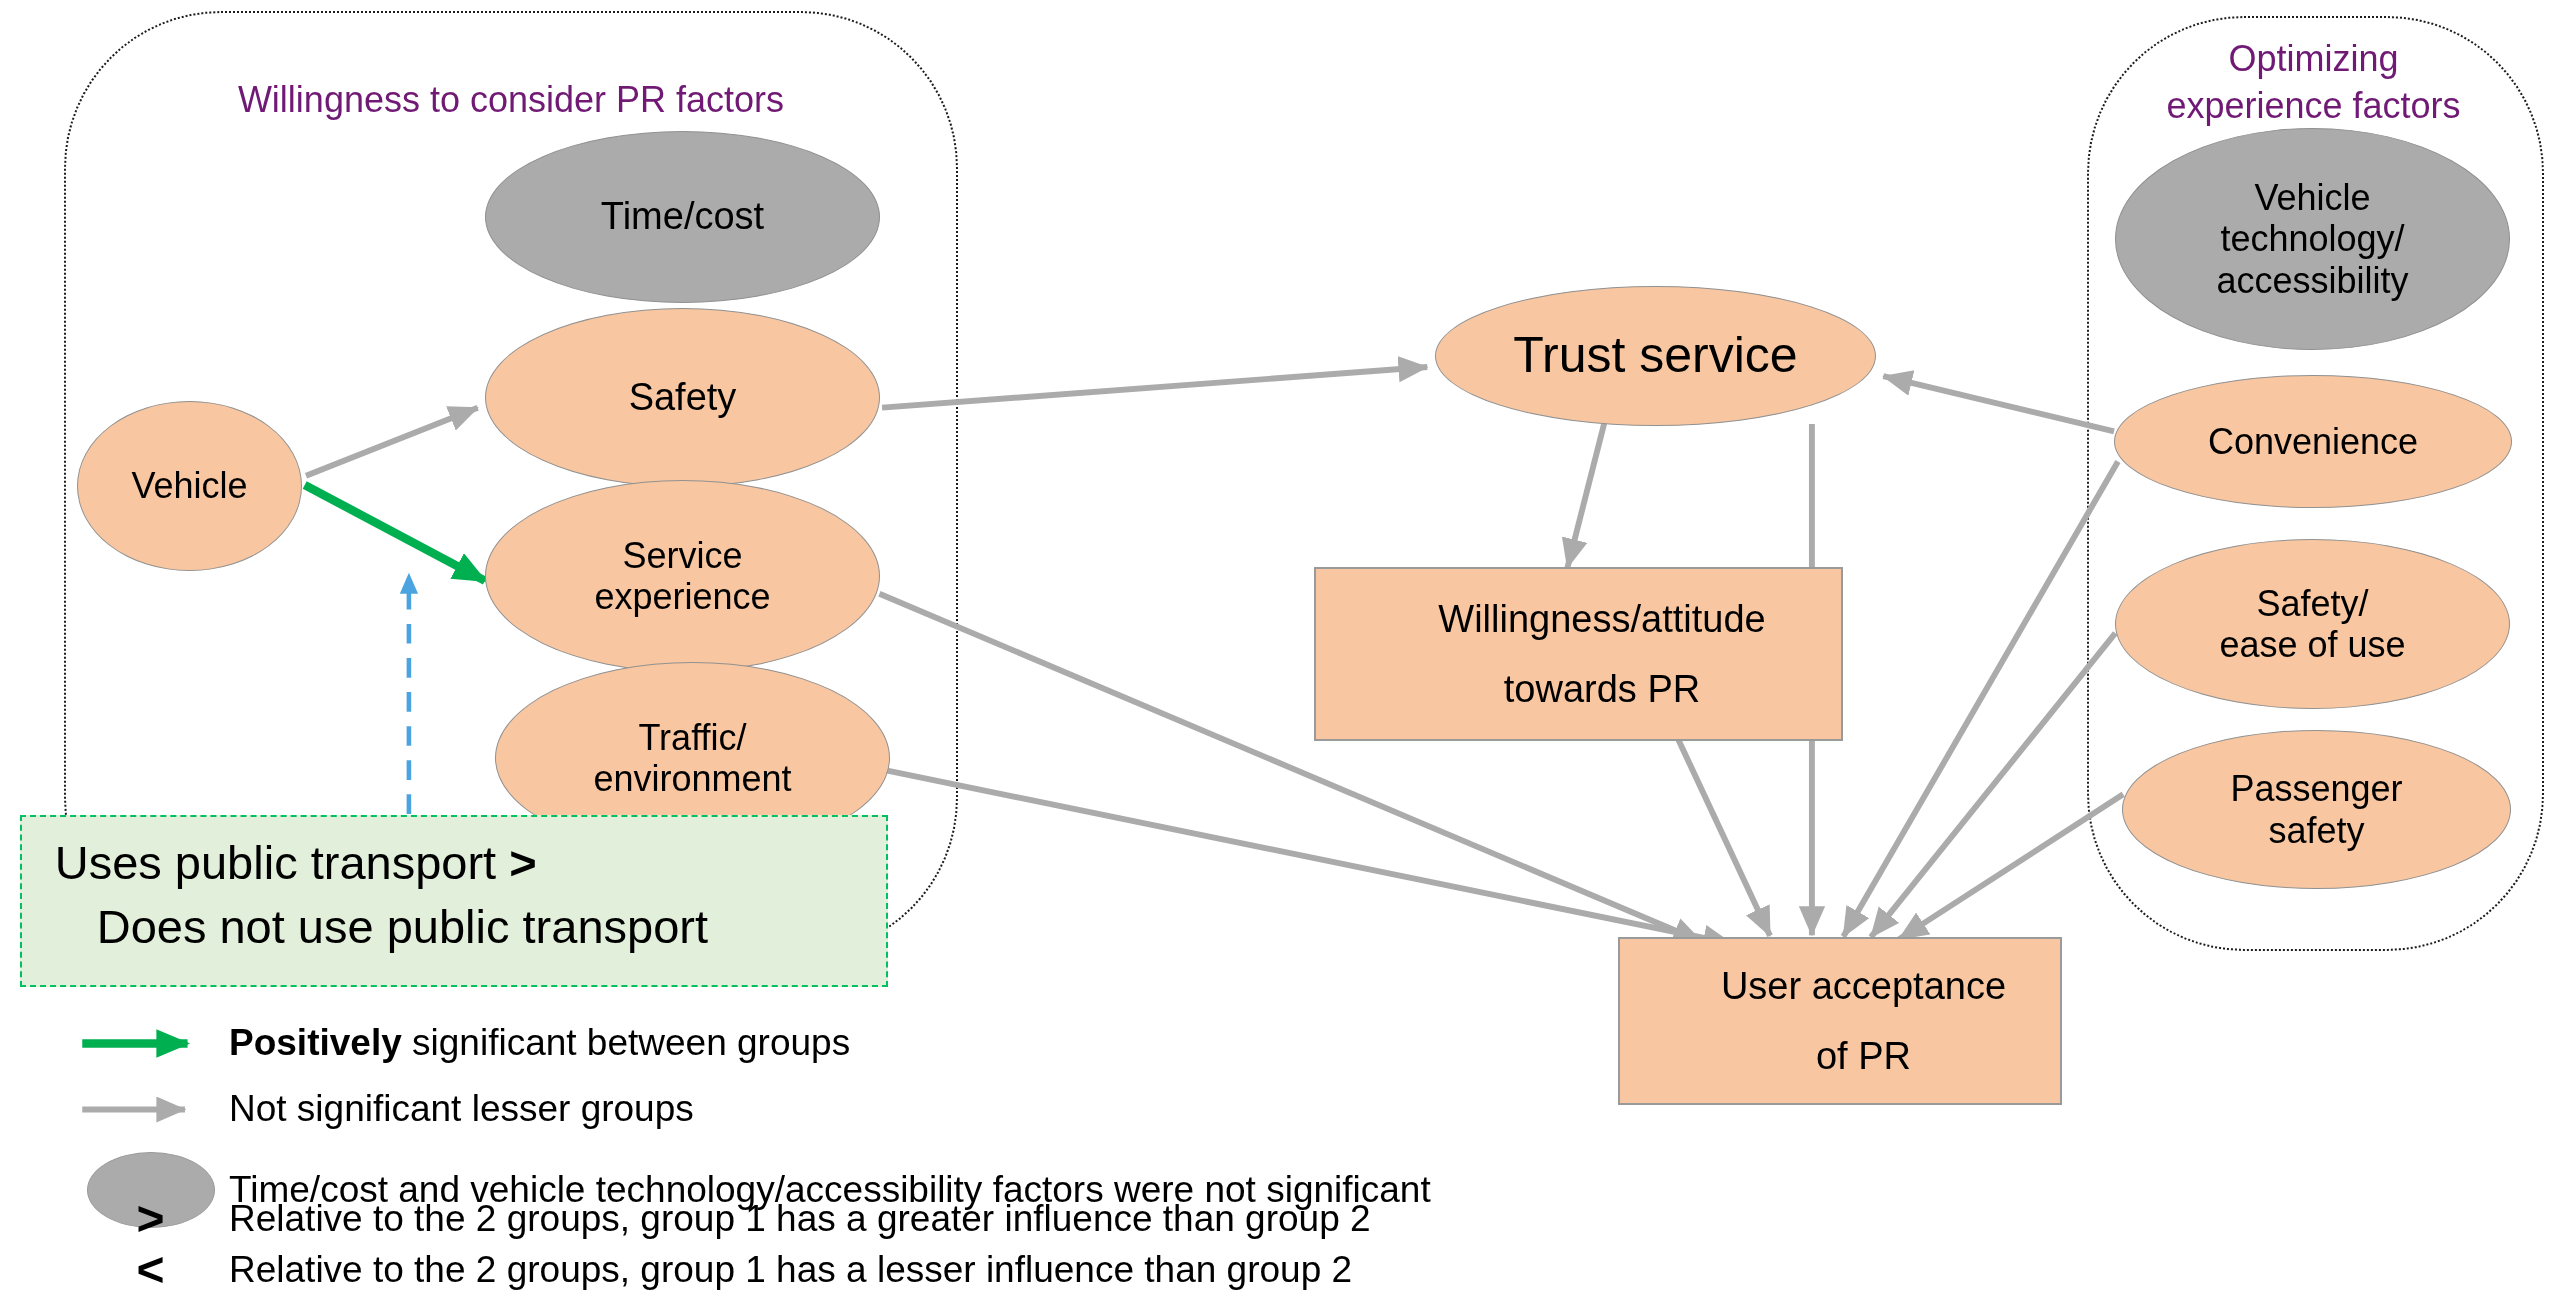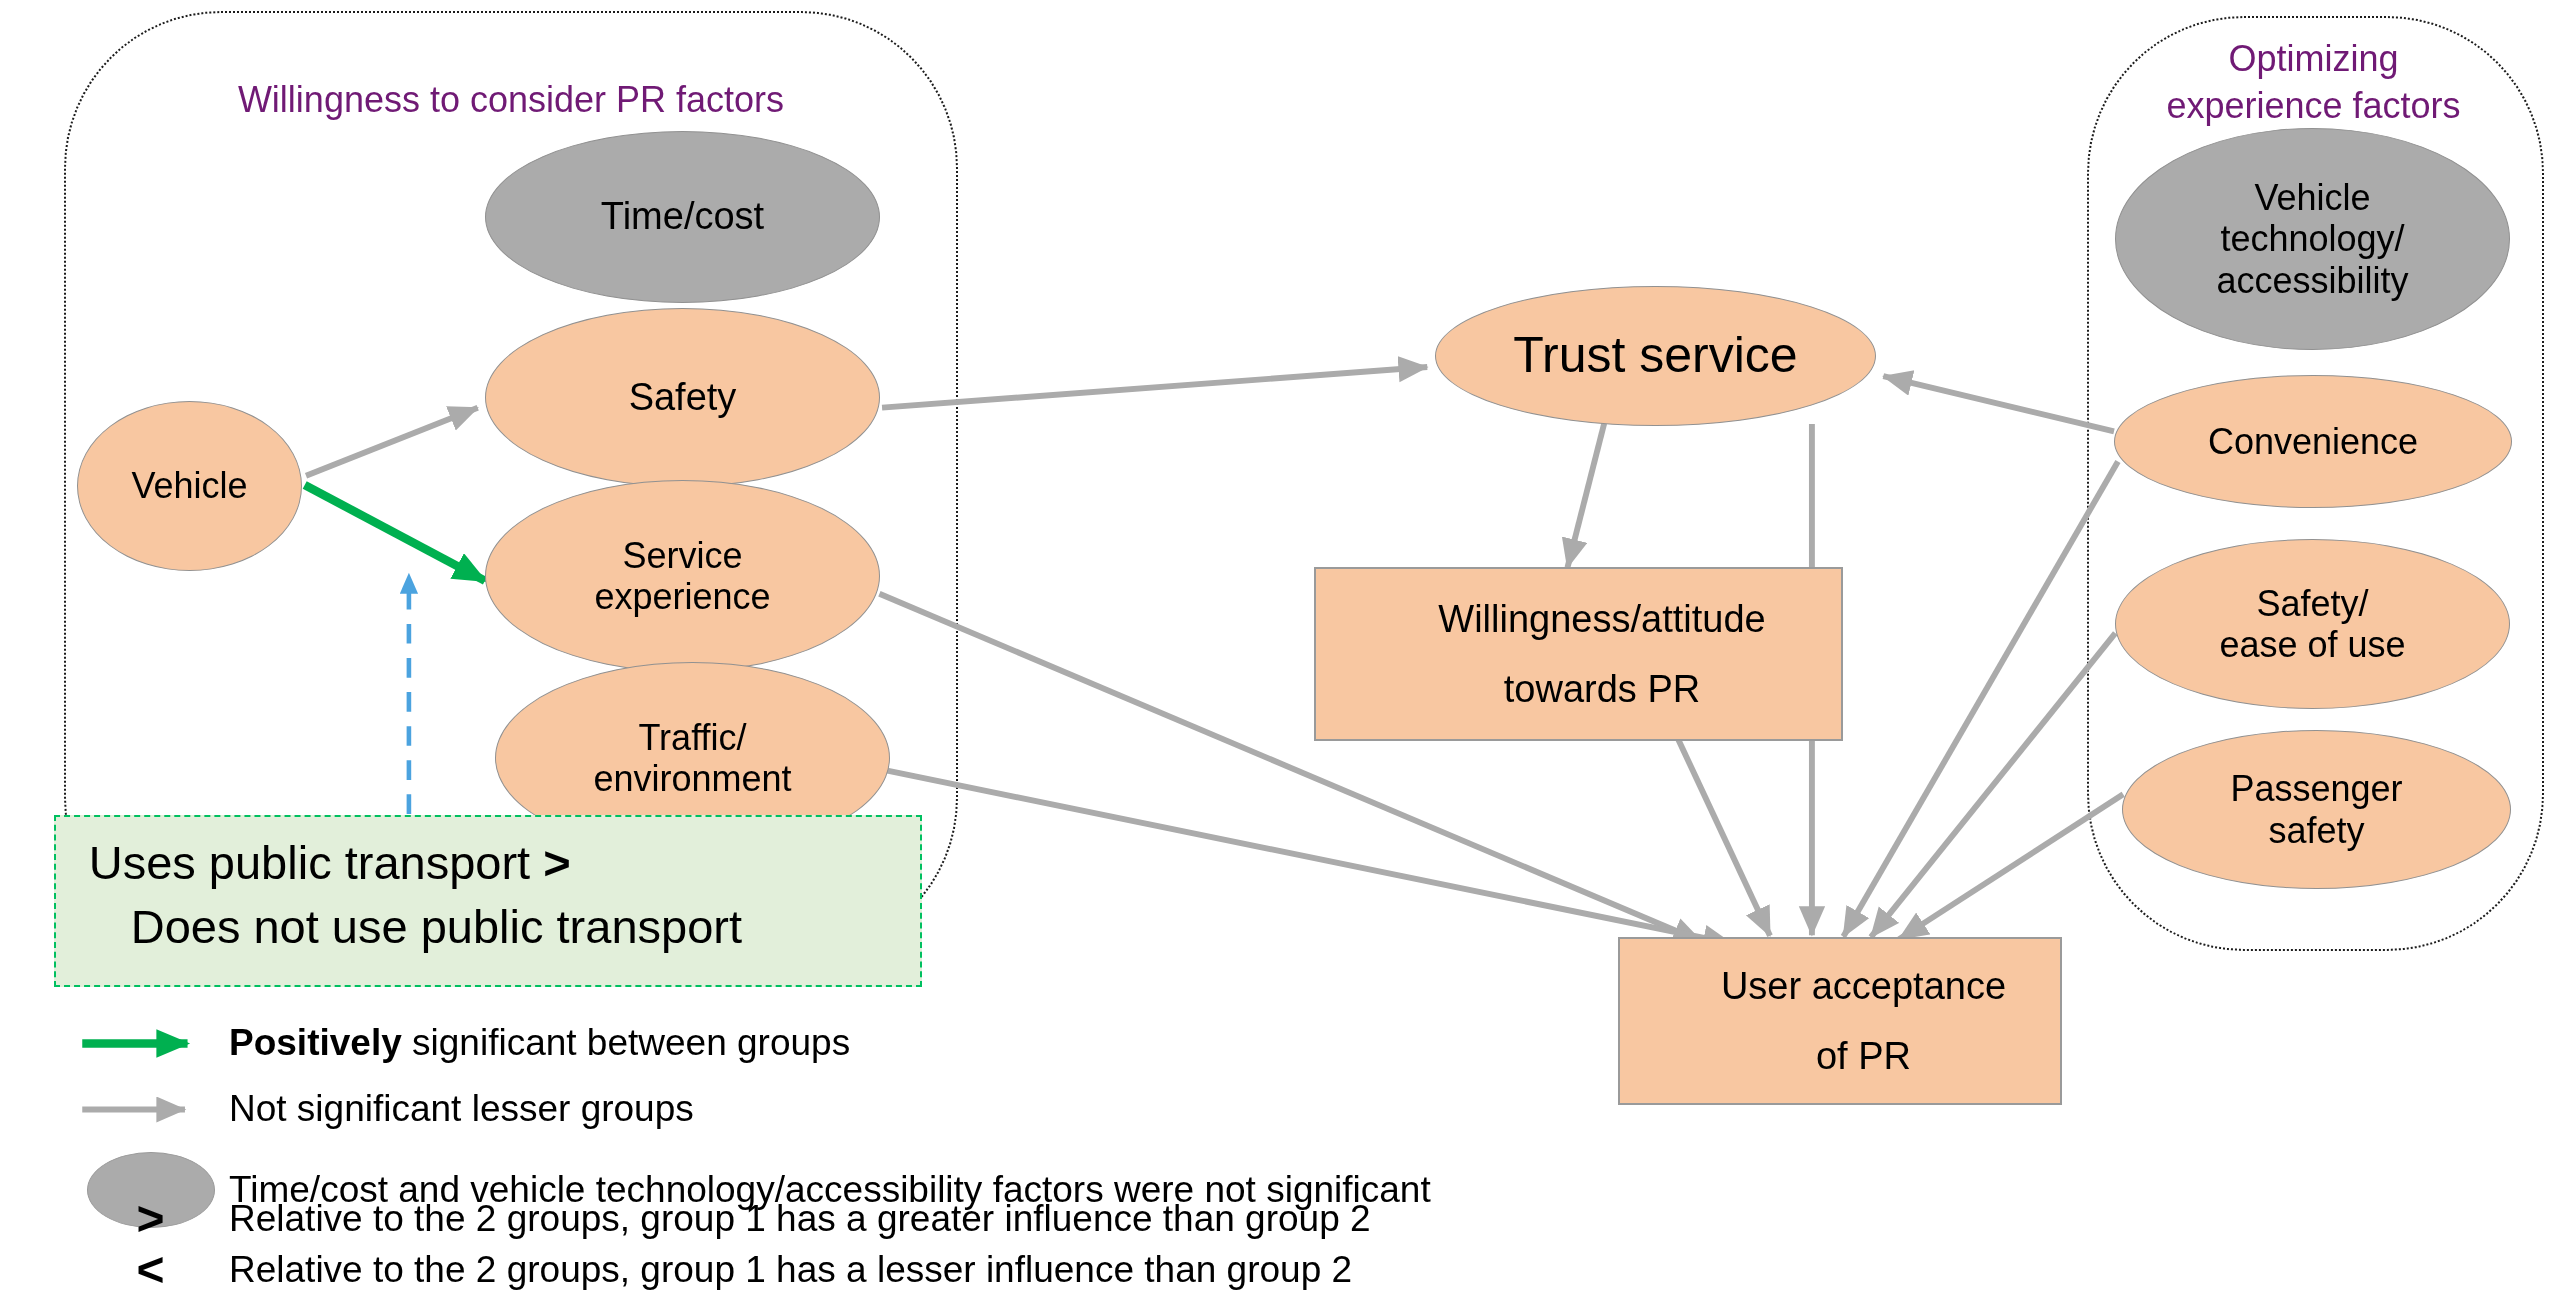--- a/index.html
+++ b/index.html
@@ -33,21 +33,21 @@
   .rect{
     position:absolute; z-index:3;
     background:var(--orange,#F7C49E); border:2px solid #9a9a9a;
     display:flex; align-items:center; justify-content:center;
     text-align:center; white-space:pre-line; font-size:38px; line-height:1.85;padding-left:47px;
   }
   
   .note{
     position:absolute; left:19.7px; top:815px; width:868px; height:172px;
     background:var(--note-bg,#E2EFDA); border:2px dashed var(--note-border,#00C060);
-    z-index:4; box-sizing:border-box; font-size:47px; color:#000;margin-left:34px;
+    z-index:4; box-sizing:border-box; font-size:47px; color:#000;
   }
   .note-line1{margin:18.3px 0 0 33px;}
   .note-line2{margin:9.2px 0 0 75px;}
   .note b{font-weight:bold;}
   
   .legend-row{
     position:absolute; left:72px; display:flex; align-items:center; z-index:5;
     font-size:37px; color:#000;
   }
   .legend-sym{width:157px; display:flex; align-items:center; justify-content:center; flex:0 0 157px;}

